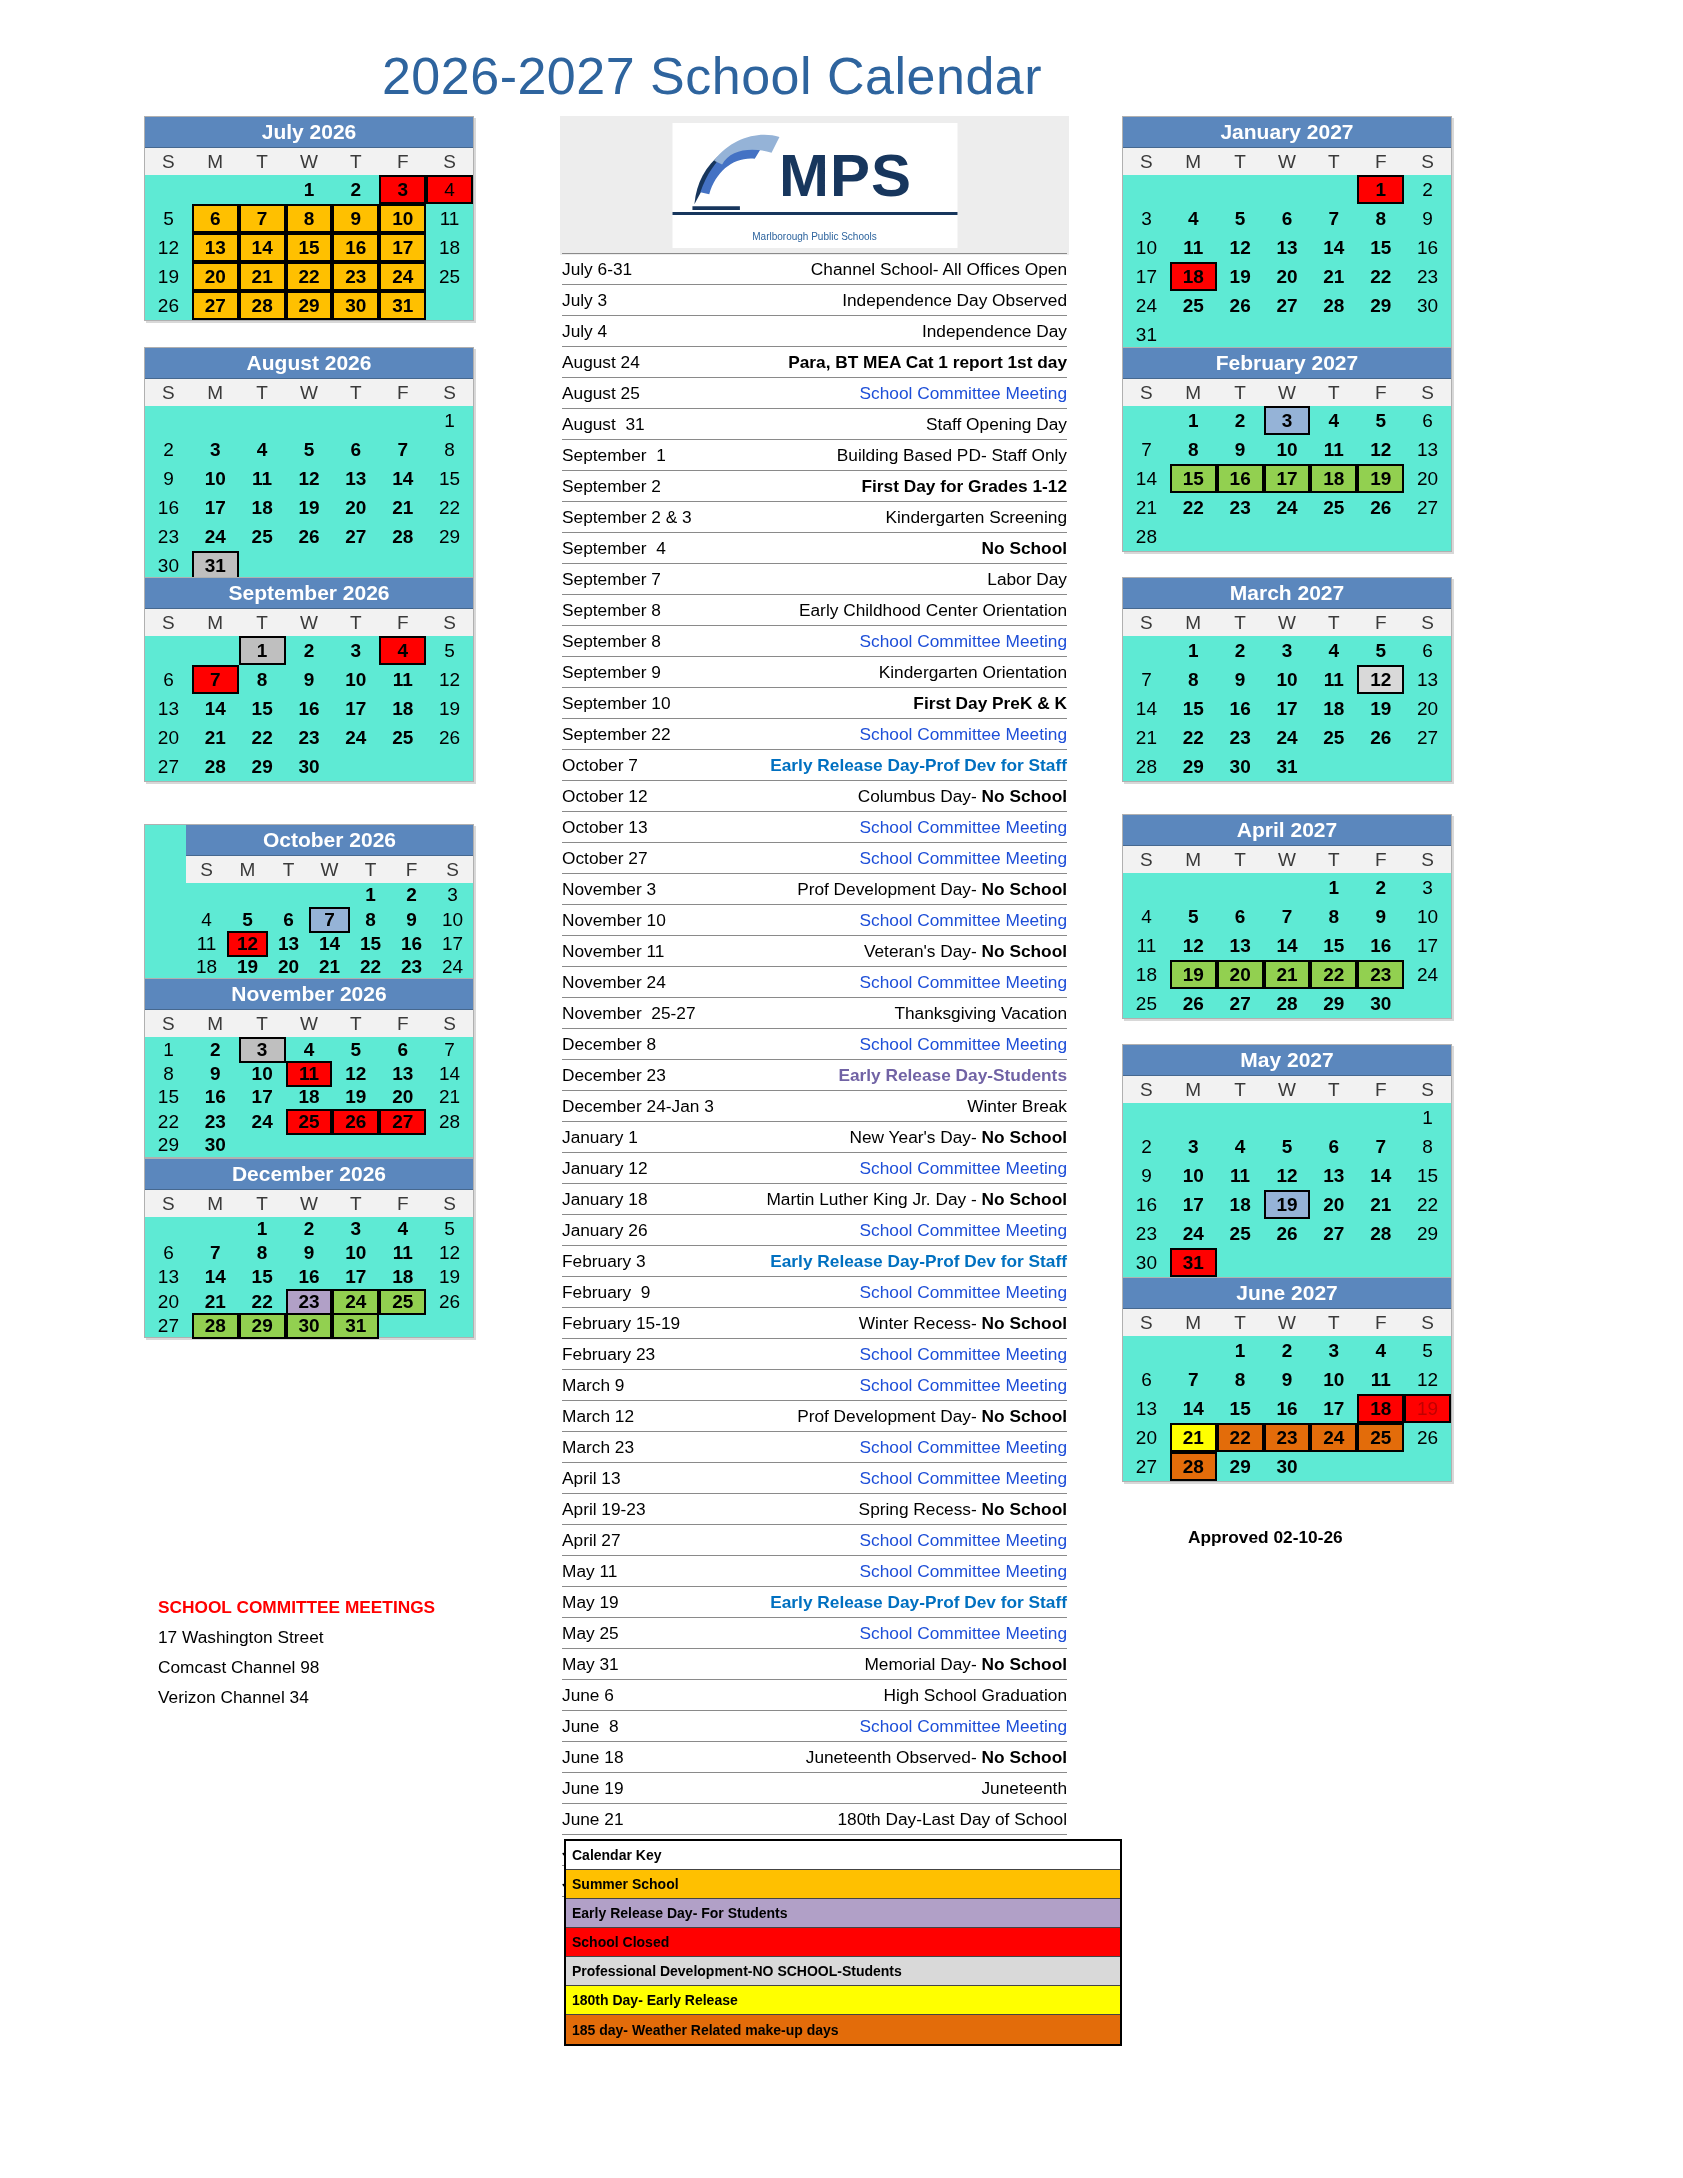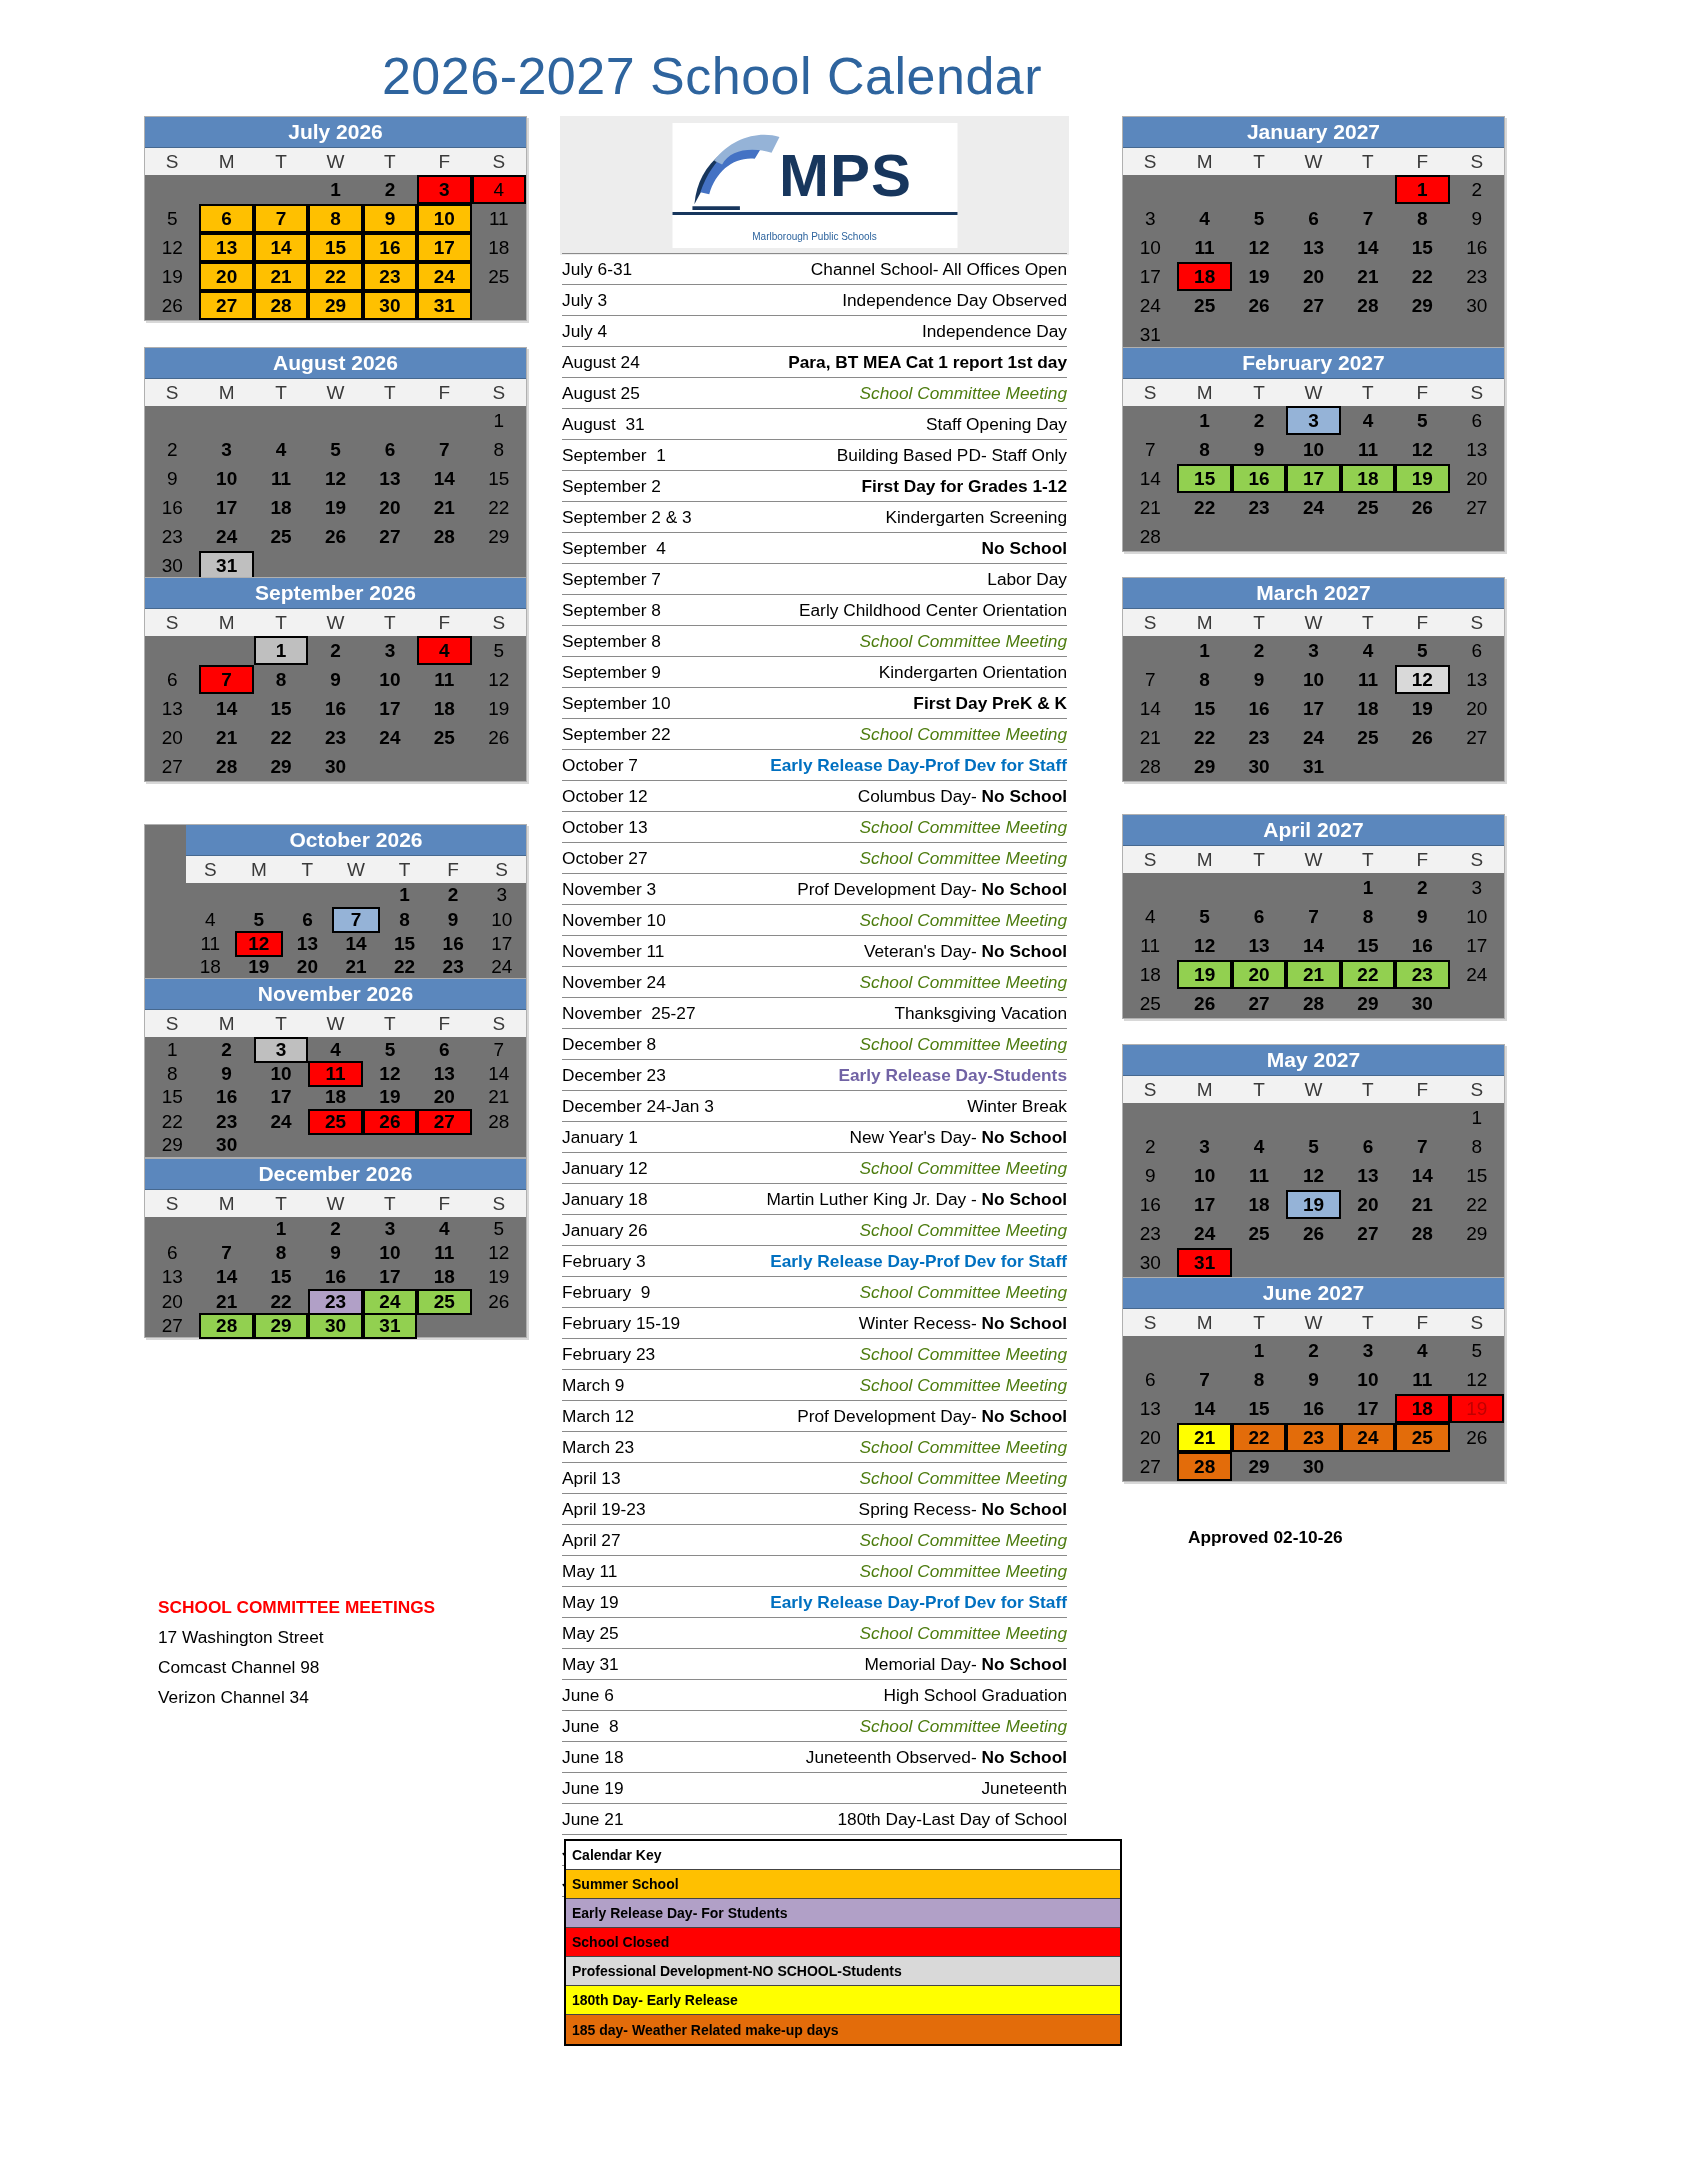--- a/index.html
+++ b/index.html
@@ -7,21 +7,21 @@
     width:1683px;height:2178px;position:relative;background:#ffffff;
     font-family:"Liberation Sans", sans-serif;color:#000;
   }
   
   #page-title{
     position:absolute;left:0;top:46px;width:1424px;text-align:center;
     font-size:52px;font-weight:normal;color:#2E649E;letter-spacing:0.5px;
   }
   
   .month{
-    position:absolute;width:383px;background:#737373;
+    position:absolute;width:330px;background:#5eead4;
     border:1px solid #b0b0b0;box-shadow:2px 2px 0 #d8d8d8;
     box-sizing:border-box;
   }
   .month-header{
     height:30px;background:#5B87BD;color:#fff;font-weight:bold;
     font-size:21px;text-align:center;line-height:30px;
     border-bottom:1px solid #46688f;
   }
   .dow-row{
     display:grid;grid-template-columns:repeat(7,1fr);height:27px;
@@ -68,21 +68,21 @@
   }
   
   #events{position:absolute;left:562px;top:253px;width:505px;border-top:1px solid #8a8a8a;}
   .evrow{
     display:flex;justify-content:space-between;align-items:center;
     height:30px;border-bottom:1px solid #8a8a8a;font-size:17.3px;
   }
   .evdate{white-space:pre;}
   .evtext{text-align:right;white-space:pre;}
   .evtext b{font-weight:bold;}
-  .c-red{color:#4d7c0f;font-style:italic;}
+  .c-red{color:#1d4ed8;}
   .c-blue{color:#0070C0;font-weight:bold;}
   .c-purple{color:#7163A5;font-weight:bold;}
   
   #committee{position:absolute;left:158px;top:1592px;font-size:17.3px;line-height:30px;}
   #committee .heading{color:#FF0000;font-weight:bold;}
   
   #approved{position:absolute;left:1188px;top:1527px;font-size:17.3px;font-weight:bold;}
   
   #key{position:absolute;left:564px;top:1839px;width:554px;border:2px solid #000;background:#fff;}
   .keyrow{

